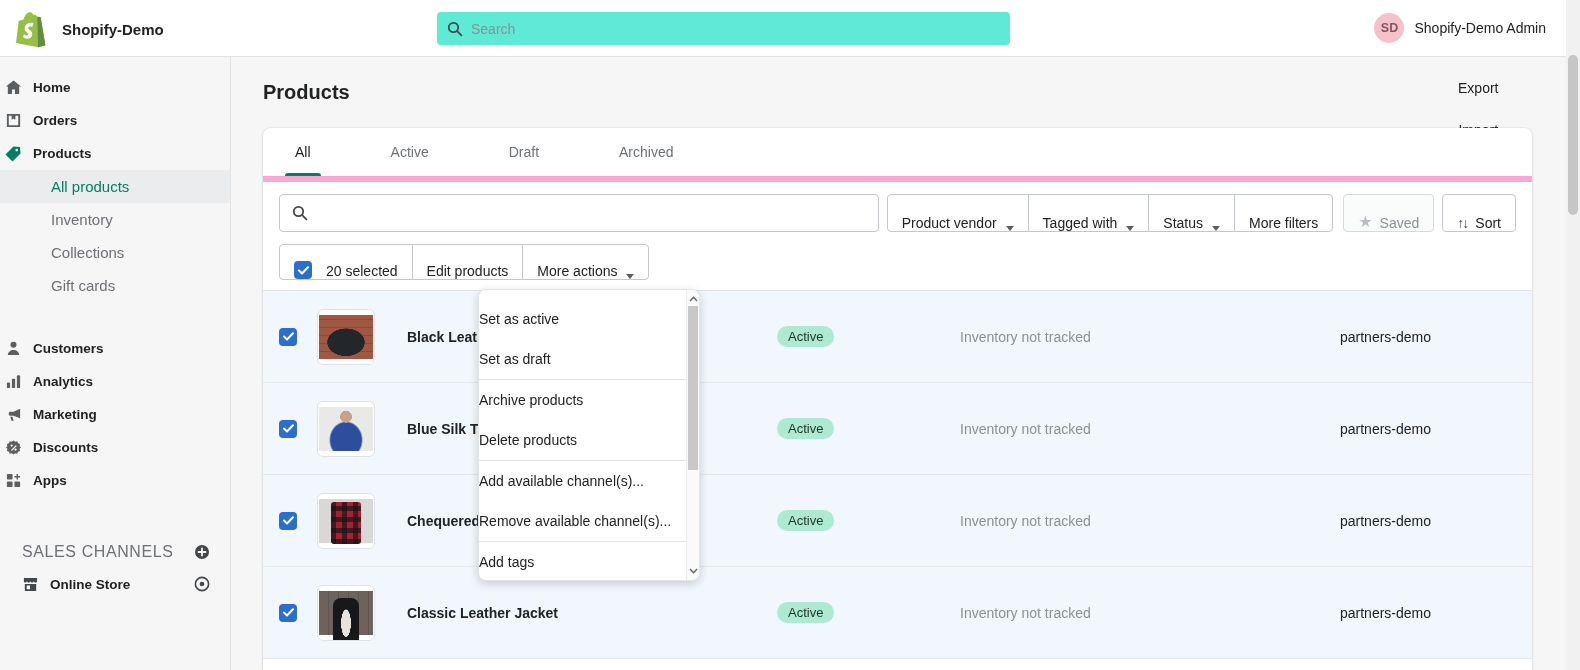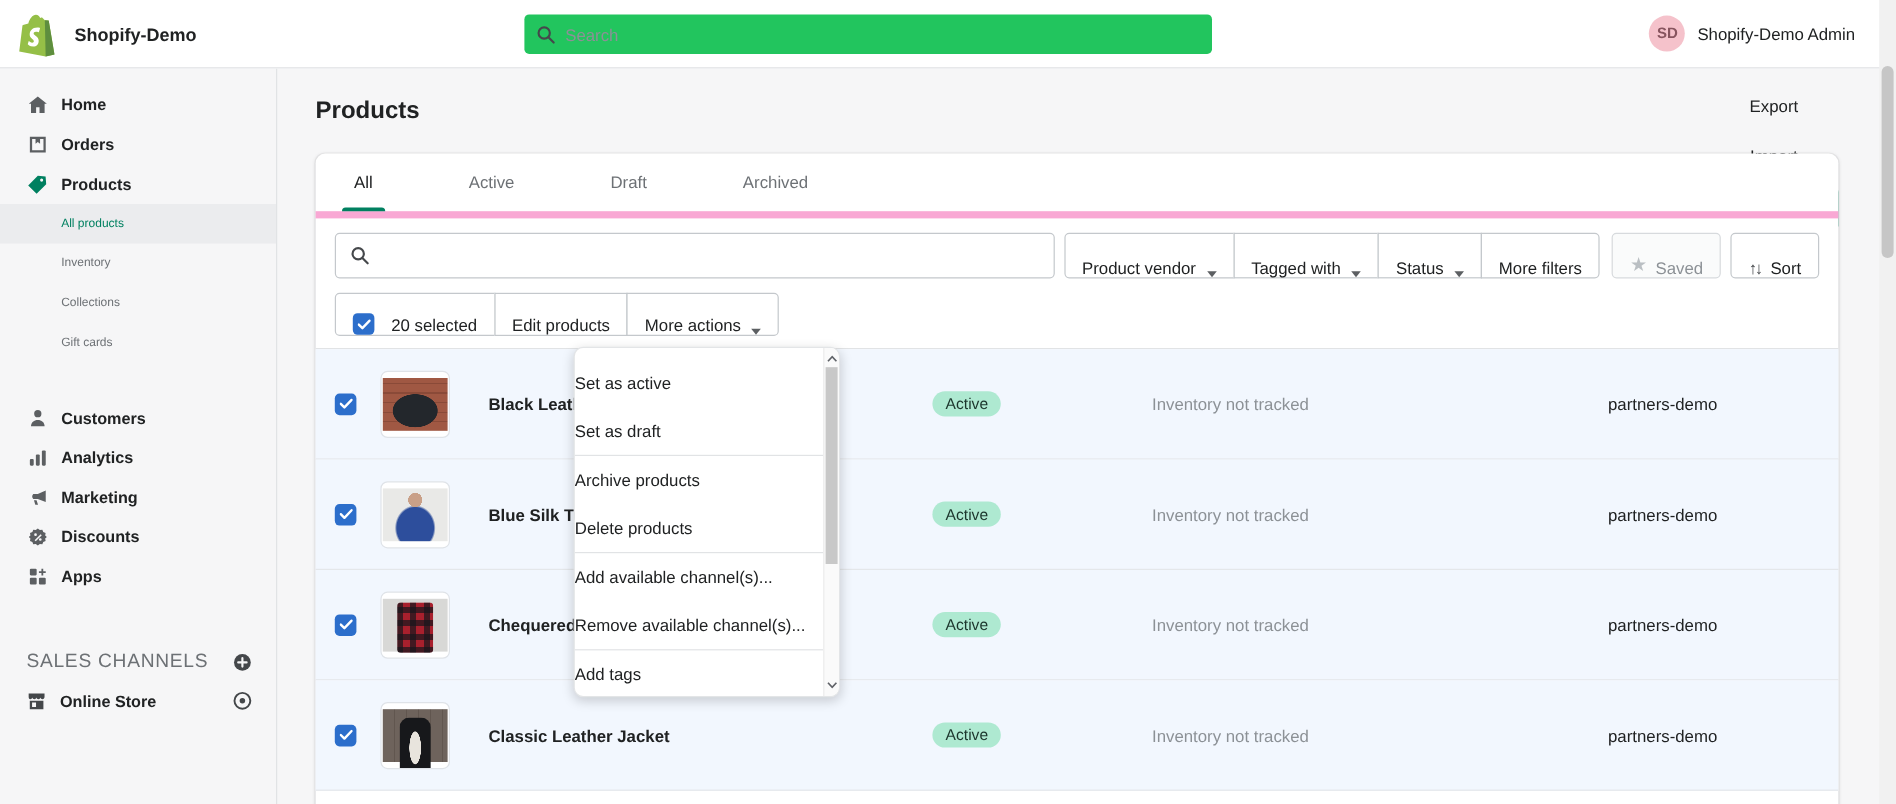--- a/index.html
+++ b/index.html
@@ -9,38 +9,38 @@
     font-size:14px; color:#202223; background:#f6f6f7;
     position:relative; overflow:hidden;
   }
   
   .topbar { position:absolute; left:0; top:0; width:1580px; height:57px;
     background:#fff; border-bottom:1px solid #e1e3e5; z-index:30; }
   .brand { position:absolute; left:14px; top:10px; display:flex; align-items:center; gap:12px; }
   .shopify-logo { width:36px; height:38px; }
   .store-name { font-weight:700; font-size:15px; color:#202223; }
   .topsearch { position:absolute; left:437px; top:12px; width:573px; height:33px;
-    background:#22c55e; border-radius:4px; display:flex; align-items:center; padding:0 10px; }
+    background:#5eead4; border-radius:4px; display:flex; align-items:center; padding:0 10px; }
   .topsearch svg { flex:0 0 auto; }
   .topsearch input { border:none; outline:none; background:transparent; margin-left:8px;
     font-size:14px; color:#202223; width:100%; font-family:inherit; }
   .topsearch input::placeholder { color:#8c9196; }
   .userchip { position:absolute; right:34px; top:13px; display:flex; align-items:center; gap:10px; cursor:pointer; }
   .avatar { width:30px; height:30px; border-radius:50%; background:#f5c2cb; color:#87545e;
     display:flex; align-items:center; justify-content:center; font-size:12.5px; font-weight:700; }
   .username { font-size:14px; color:#202223; }
   
   .sidebar { position:absolute; left:0; top:57px; bottom:0; width:231px;
     background:#f6f6f7; border-right:1px solid #e1e3e5; z-index:20; padding-top:14px; }
-  .nav-item { display:flex; align-items:center; height:33px; padding-left:22px; cursor:pointer; }
+  .nav-item { display:flex; align-items:center; height:33px; padding-left:4px; cursor:pointer; }
   .nav-item .ni-icon { width:18px; height:18px; color:#5c5f62; display:flex; align-items:center; justify-content:center; }
   .nav-item .ni-label { margin-left:11px; font-weight:700; font-size:13.5px; color:#202223; }
   .nav-item.products .ni-icon { color:#008060; }
   .sub-item { height:33px; display:flex; align-items:center; padding-left:51px;
-    color:#6d7175; font-size:10px; cursor:pointer; }
+    color:#6d7175; font-size:15px; cursor:pointer; }
   .sub-item.active { background:#ebecee; color:#008060; }
   .nav-lower { margin-top:30px; }
   .sales-header { margin-top:40px; height:30px; display:flex; align-items:center;
     padding:0 20px 0 22px; justify-content:space-between; }
   .sales-title { font-size:16px; letter-spacing:.6px; color:#6d7175; }
   .channel-row { display:flex; align-items:center; height:34px; padding:0 20px 0 22px; cursor:pointer; }
   .channel-row .ni-label { margin-left:11px; font-weight:700; font-size:13.5px; flex:1; }
   
   .main { position:absolute; left:231px; top:57px; right:0; bottom:0; }
   .page-header { position:relative; height:71px; }

